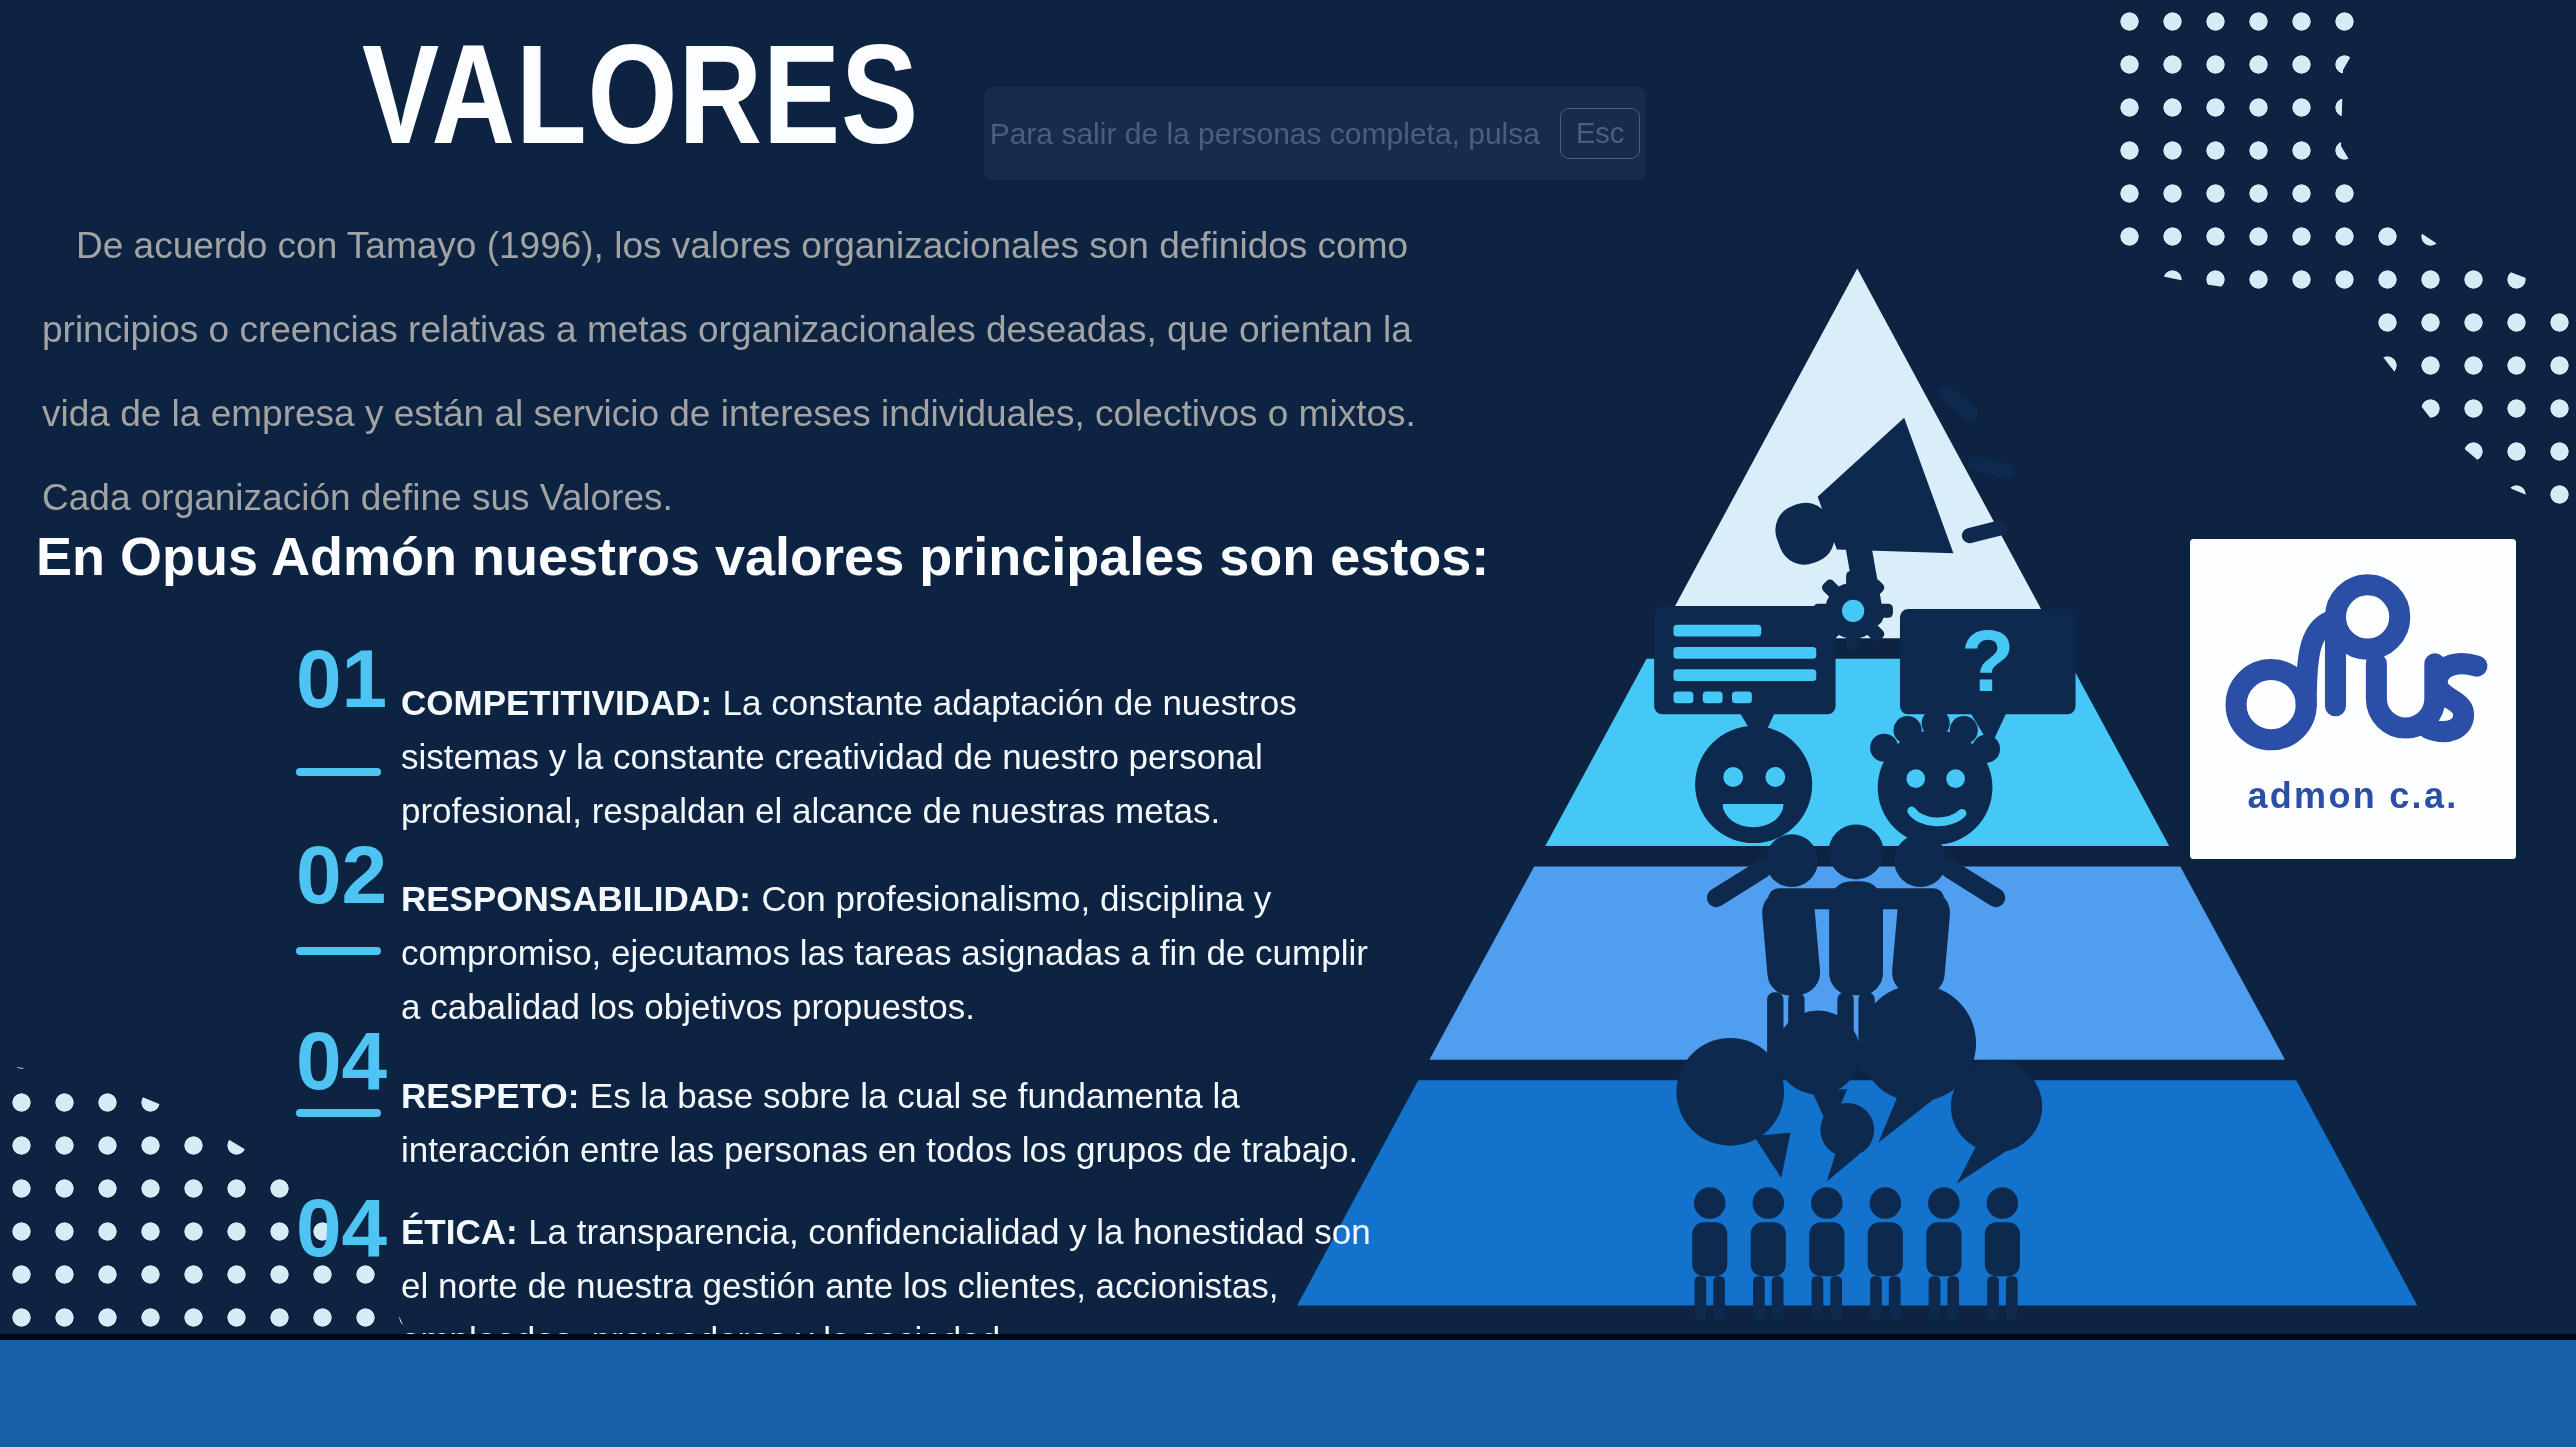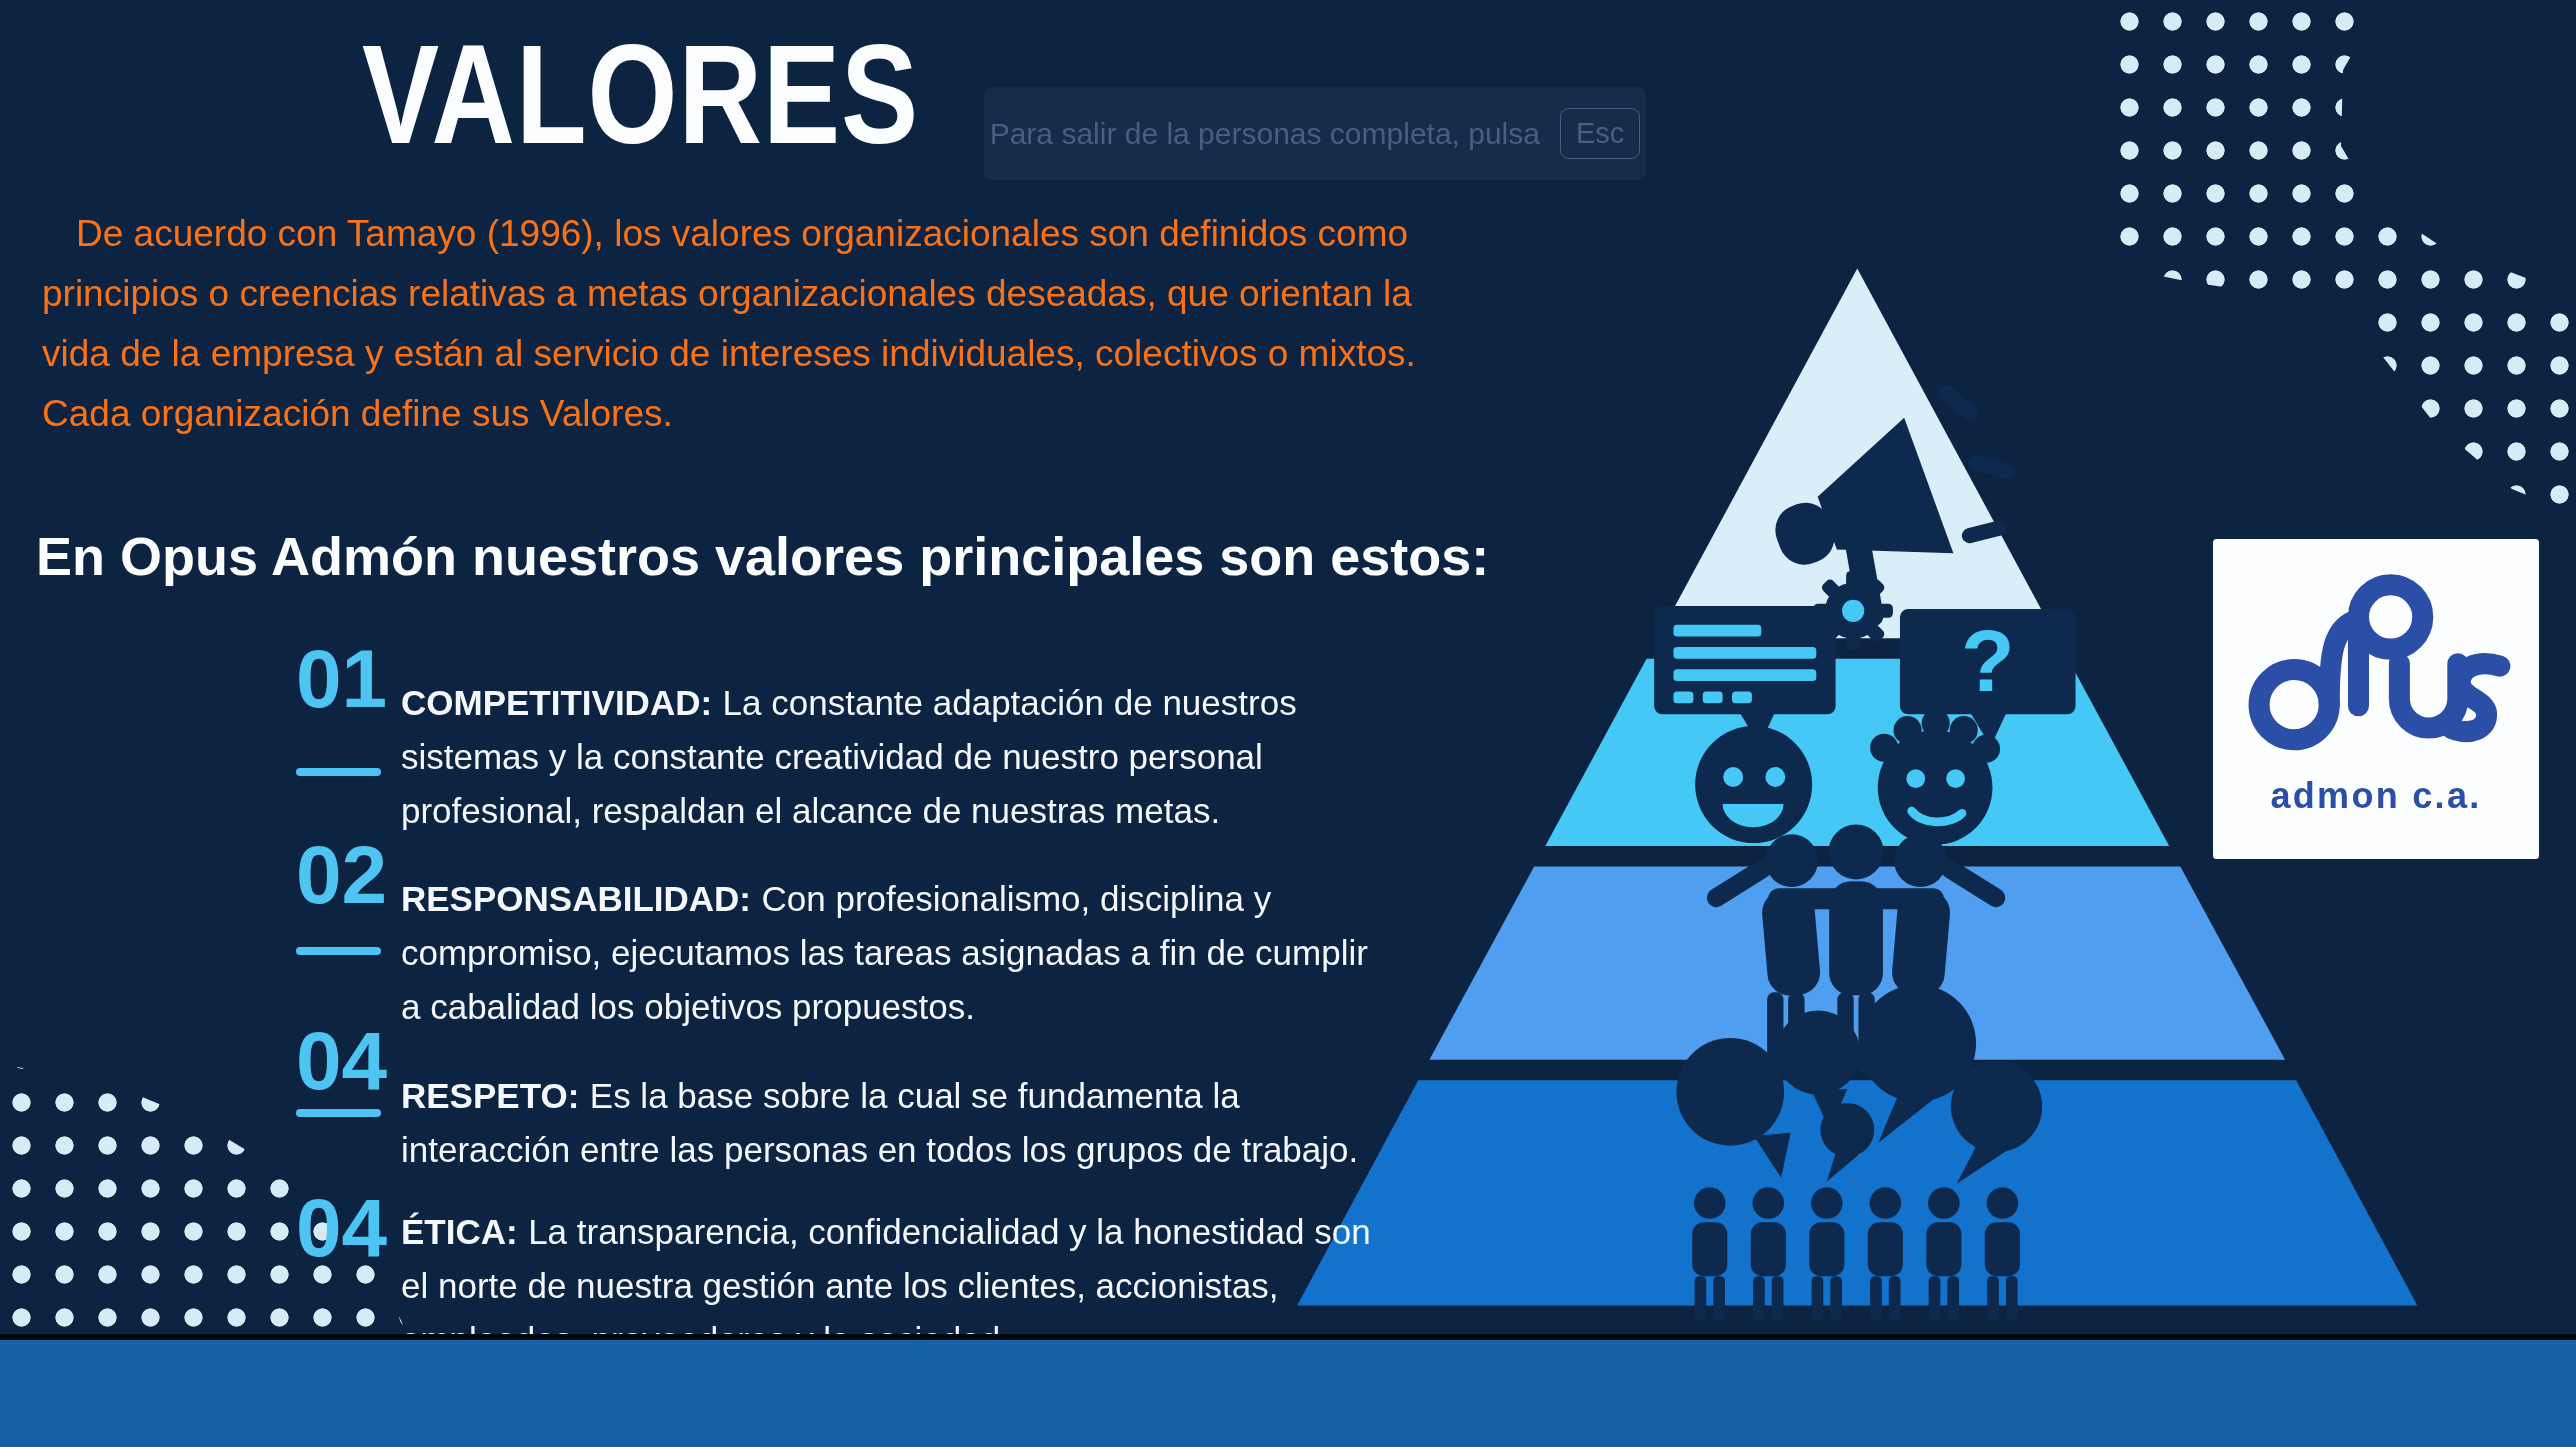--- a/index.html
+++ b/index.html
@@ -36,21 +36,21 @@
     display:flex;align-items:center;justify-content:center;gap:20px;
     font-size:30px;color:#4c5e80;
   }
   .esc-key{
     border:1.8px solid #4c5e80;border-radius:9px;
     padding:8.2px 15px;font-size:29px;color:#4c5e80;
   }
   
   .intro{
     position:absolute;left:42px;top:204px;width:1751px;
-    font-size:37px;line-height:60px;color:#f97316;
+    font-size:37px;line-height:84px;color:#a3a3a3;
     white-space:pre-line;text-indent:34px;
   }
   
   .subtitle{
     position:absolute;left:36px;top:525px;
     font-size:54px;font-weight:bold;color:#FBFDFF;
   }
   
   .value-num{
     position:absolute;left:276px;width:129px;
@@ -64,21 +64,21 @@
     position:absolute;left:401px;width:1358px;
     font-size:35px;line-height:54px;color:#F4F8FC;white-space:pre-line;
   }
   .value-title{font-weight:bold;margin-right:10.5px;white-space:normal;}
   
   .pyramid{position:absolute;left:1259px;top:252px;}
   
   .logo-box{
     position:absolute;left:2190px;top:539px;width:326px;height:320px;
     background:#FDFEFF;border-radius:3.5px;
-    display:flex;flex-direction:column;align-items:center;justify-content:flex-start;margin-left:23px;
+    display:flex;flex-direction:column;align-items:center;justify-content:flex-start;
   }
   .logo-caption{
     font-size:36px;font-weight:bold;color:#2B4FA6;letter-spacing:2.3px;margin-top:-10.5px;
   }
   
   .band-line{position:absolute;left:0;top:1334px;width:2576px;height:5.9px;background:#02080f;}
   .band{position:absolute;left:0;top:1340px;width:2576px;height:108px;background:#1760A6;}
 </style>
 </head>
 <body>

